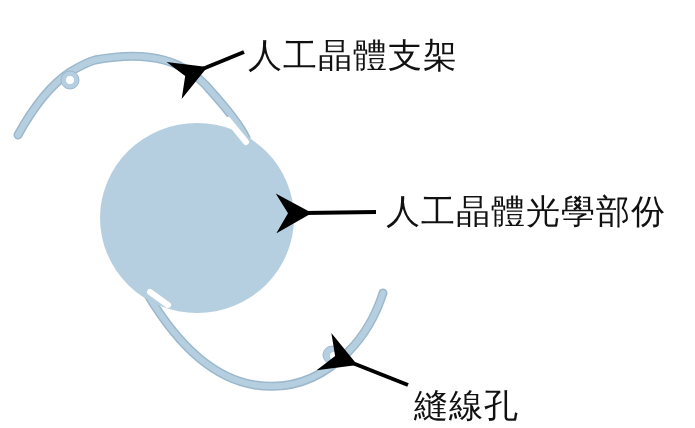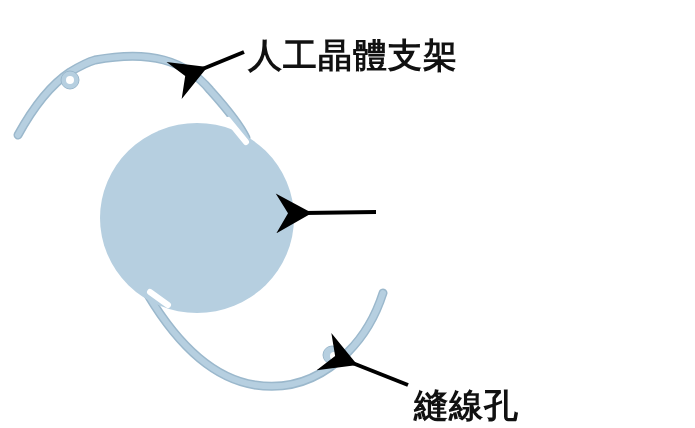--- a/index.html
+++ b/index.html
@@ -1,18 +1,18 @@
 <!DOCTYPE html>
 <html><head>
 <meta charset="utf-8">
 <style>
   html, body { margin:0; padding:0; background:#ffffff; }
   #stage { position:relative; width:695px; height:428px; overflow:hidden; background:#ffffff; }
   #stage svg { position:absolute; left:0; top:0; }
-  .label { position:absolute; font-family:"DejaVu Serif", "Liberation Serif", serif; color:#111; white-space:nowrap; line-height:1;font-weight:bold; }
+  .label { position:absolute; font-family:"DejaVu Serif", "Liberation Serif", serif; color:#111; white-space:nowrap; line-height:1; }
   #lbl-haptic { left:248px; top:38px; font-size:34px; letter-spacing:1px; }
   #lbl-optic { left:386px; top:194px; font-size:34px; letter-spacing:1px; }
   #lbl-hole { left:414px; top:388px; font-size:34px; letter-spacing:1px; }
 </style>
 </head>
 <body>
 
 <div id="stage">
   <svg width="695" height="428" viewBox="0 0 695 428">
     <defs>
@@ -41,14 +41,15 @@
       <path d="M228,120 L246,142" stroke="#ffffff" stroke-width="6" stroke-linecap="round"></path>
       <path d="M150,292 L168,305" stroke="#ffffff" stroke-width="6" stroke-linecap="round"></path>
     </g>
 
     <line x1="244" y1="52" x2="200" y2="70" stroke="#000" stroke-width="4" marker-end="url(#ah)"></line>
     <line x1="376" y1="212" x2="304" y2="213" stroke="#000" stroke-width="4" marker-end="url(#ah)"></line>
     <line x1="408" y1="385" x2="350" y2="362" stroke="#000" stroke-width="4" marker-end="url(#ah)"></line>
   </svg>
 
   <div id="lbl-haptic" class="label">人工晶體支架</div>
+  <div id="lbl-optic" class="label">人工晶體光學部份</div>
   <div id="lbl-hole" class="label">縫線孔</div>
 </div>
 
 </body></html>

